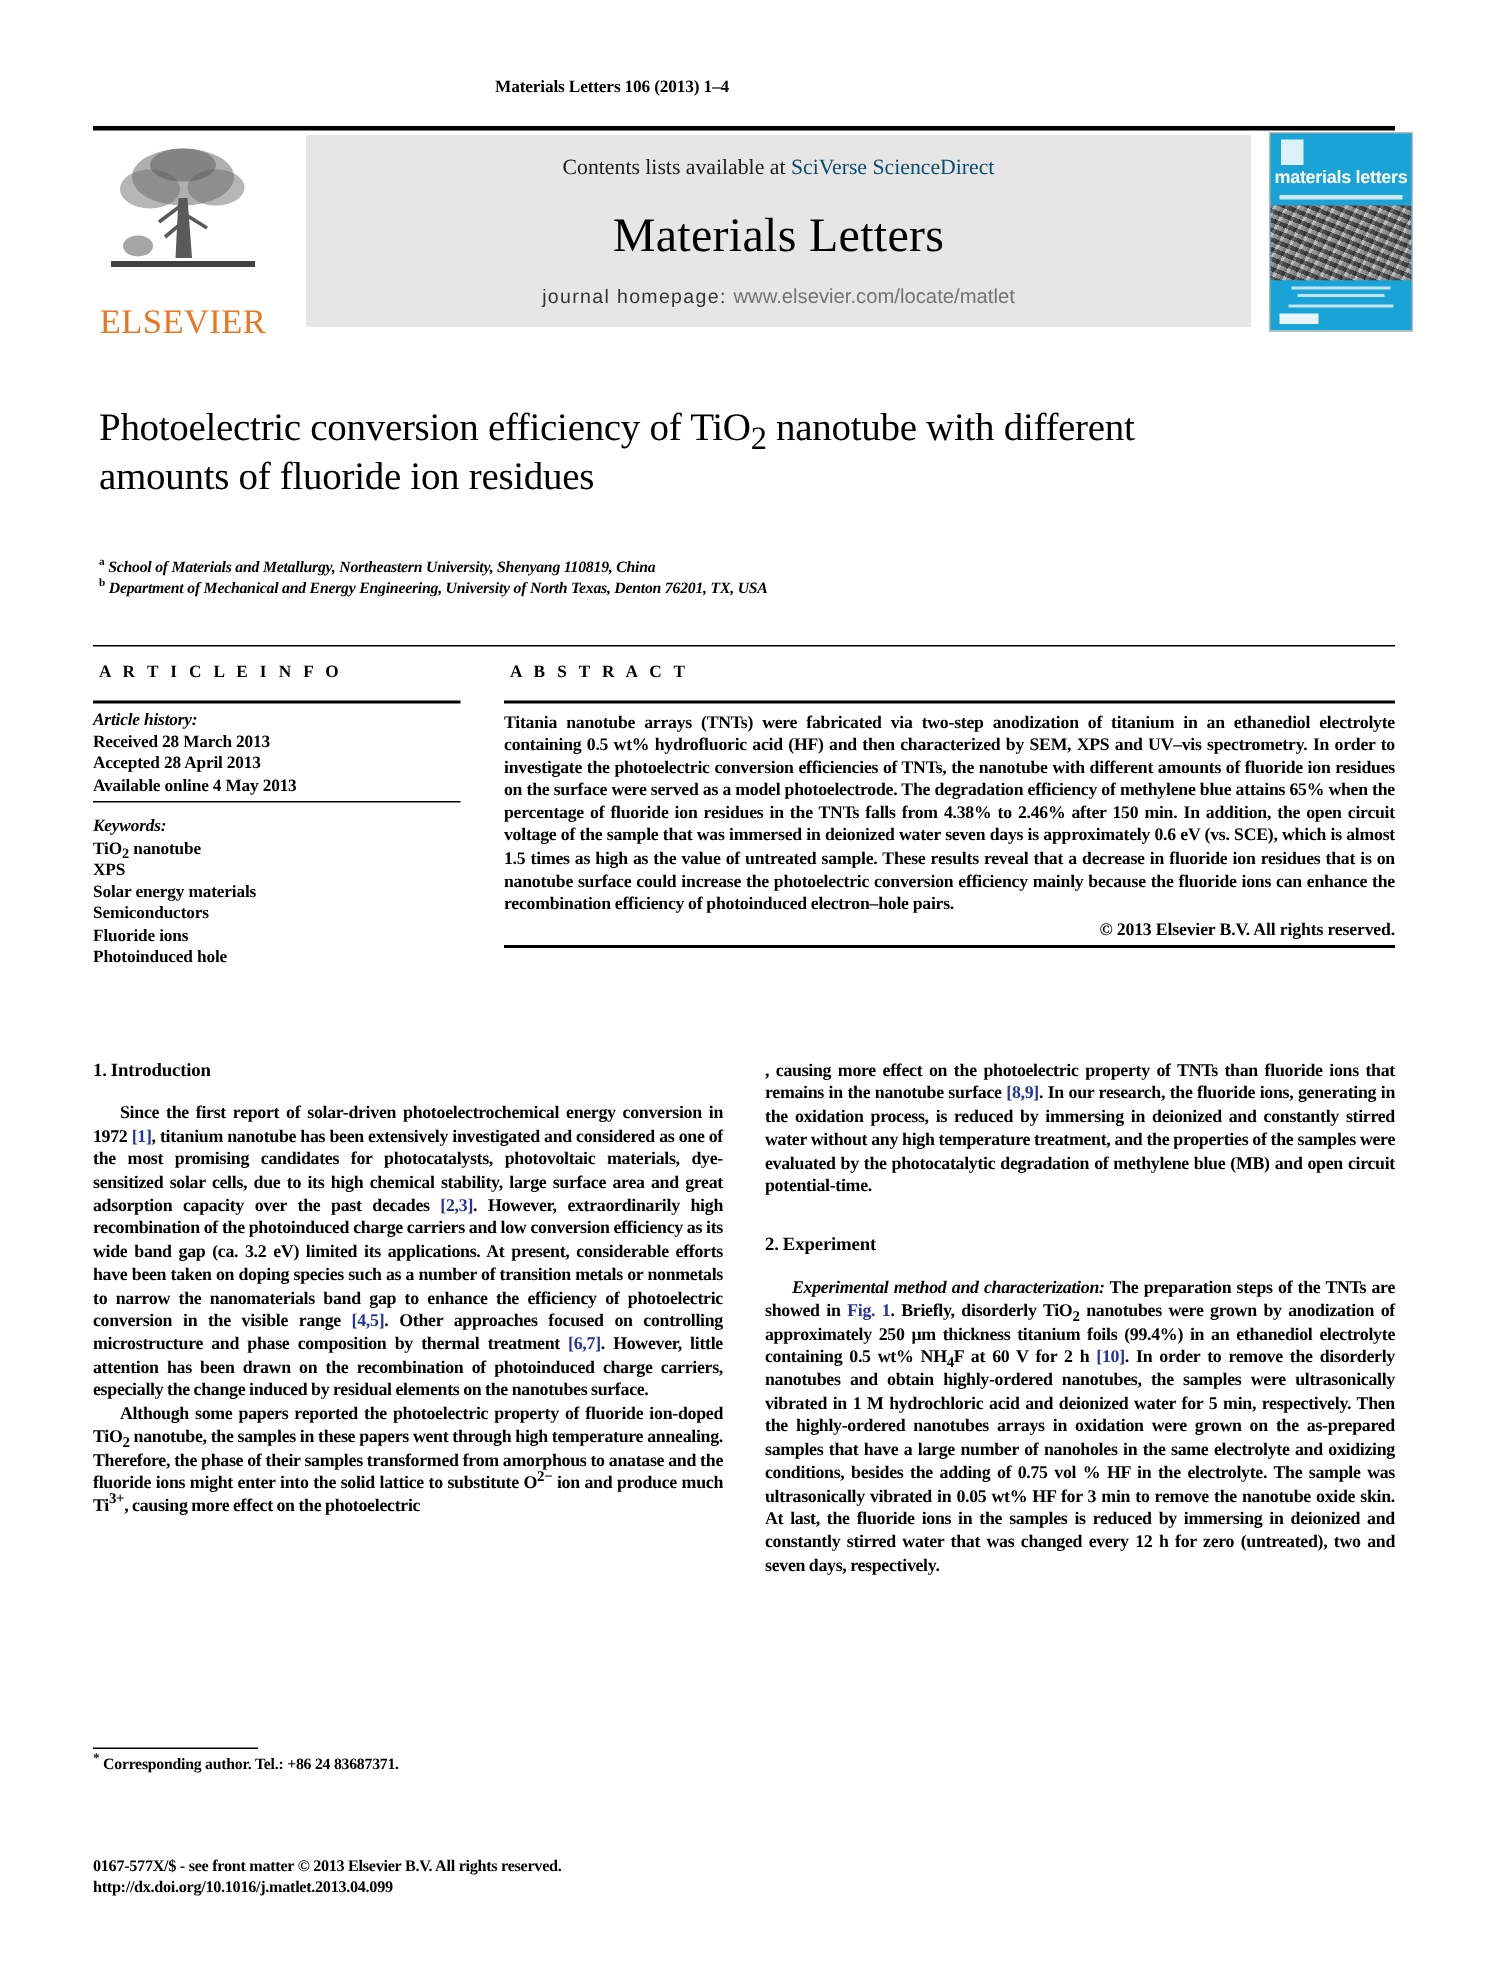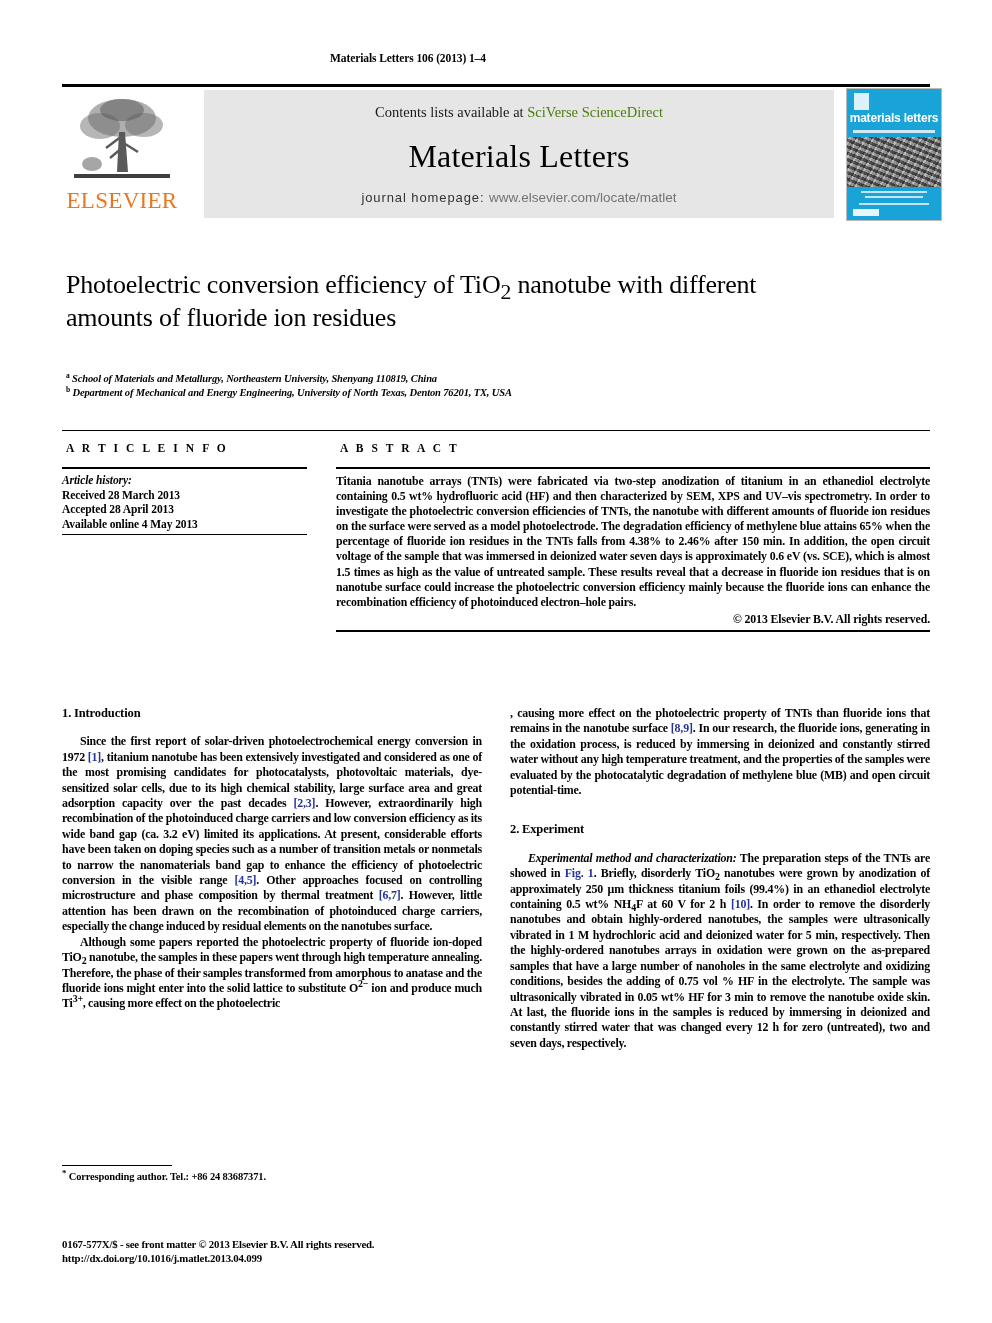--- a/index.html
+++ b/index.html
@@ -54,21 +54,21 @@
     height: 128px;
   }
   .elsevier-tree {
     position: absolute;
     left: 8px; top: 2px;
     width: 104px;
     height: 96px;
   }
   .elsevier-word {
     position: absolute;
-    left: 0; top: 98px;
+    left: 0; top: 112px;
     width: 120px;
     text-align: center;
     font-family: "Liberation Serif", serif;
     font-size: 23px;
     letter-spacing: 0.3px;
     color: #E87722;
     font-weight: normal;
   }
   .banner {
     position: absolute;
@@ -79,21 +79,21 @@
   }
   .banner-contents {
     position: absolute;
     left: 0; top: 14px;
     width: 630px;
     text-align: center;
     font-size: 14.5px;
     color: #1a1a1a;
   }
   .banner-contents .sd-link {
-    color: #4d7c0f;
+    color: #0c4a6e;
   }
   .banner-journal {
     position: absolute;
     left: 0; top: 48px;
     width: 630px;
     text-align: center;
     font-size: 32px;
     font-family: "Liberation Serif", serif;
     letter-spacing: 0.2px;
   }
@@ -396,20 +396,29 @@
   <div class="sec-head" style="left:66px; top:442px;">A R T I C L E   I N F O</div>
   <div class="info-col">
     <div class="rule thick"></div>
     <div class="info-block" style="padding-top:4px; padding-bottom:3px;">
       <div class="it">Article history:</div>
       <div>Received 28 March 2013</div>
       <div>Accepted 28 April 2013</div>
       <div>Available online 4 May 2013</div>
     </div>
     <div class="rule"></div>
+    <div class="info-block" style="padding-top:9px;">
+      <div class="it">Keywords:</div>
+      <div>TiO<sub>2</sub> nanotube</div>
+      <div>XPS</div>
+      <div>Solar energy materials</div>
+      <div>Semiconductors</div>
+      <div>Fluoride ions</div>
+      <div>Photoinduced hole</div>
+    </div>
   </div>
 
   <div class="sec-head" style="left:340px; top:442px;">A B S T R A C T</div>
   <div class="abs-col">
     <div class="rule thick"></div>
     <div class="abs-text" style="padding-top:5px;">Titania nanotube arrays (TNTs) were fabricated via two-step anodization of titanium in an ethanediol electrolyte containing 0.5 wt% hydrofluoric acid (HF) and then characterized by SEM, XPS and UV–vis spectrometry. In order to investigate the photoelectric conversion efficiencies of TNTs, the nanotube with different amounts of fluoride ion residues on the surface were served as a model photoelectrode. The degradation efficiency of methylene blue attains 65% when the percentage of fluoride ion residues in the TNTs falls from 4.38% to 2.46% after 150 min. In addition, the open circuit voltage of the sample that was immersed in deionized water seven days is approximately 0.6 eV (vs. SCE), which is almost 1.5 times as high as the value of untreated sample. These results reveal that a decrease in fluoride ion residues that is on nanotube surface could increase the photoelectric conversion efficiency mainly because the fluoride ions can enhance the recombination efficiency of photoinduced electron–hole pairs.</div>
     <div class="abs-copy" style="padding-top:2px;">© 2013 Elsevier B.V. All rights reserved.</div>
     <div class="rule thick" style="margin-top:3px;"></div>
   </div>
 

